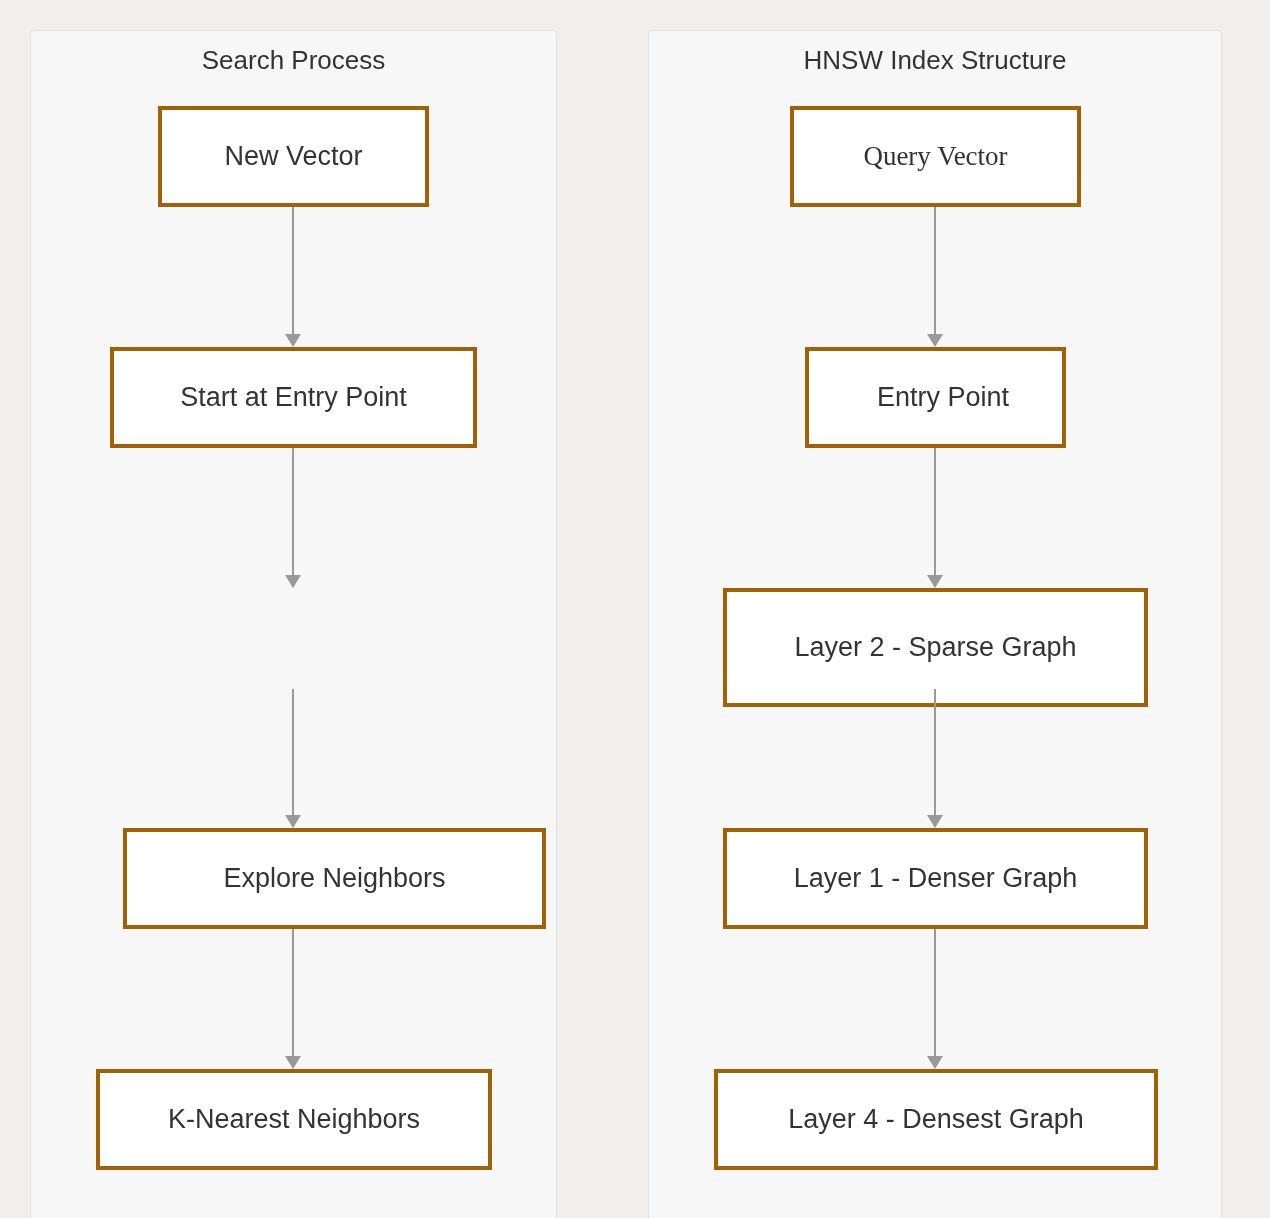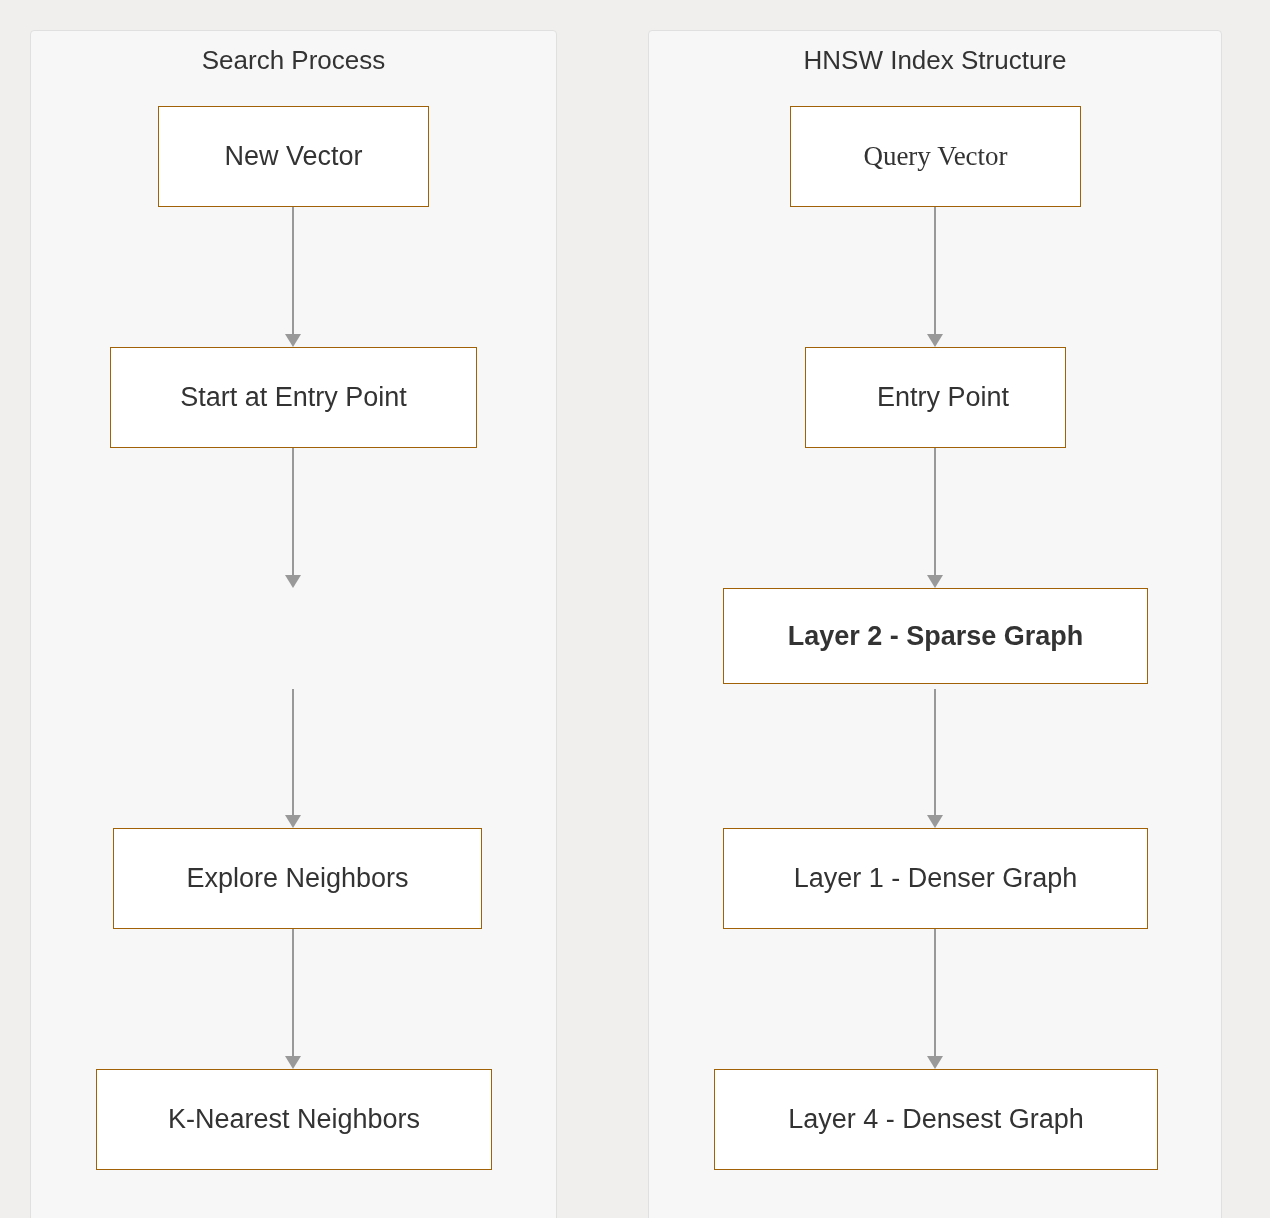--- a/index.html
+++ b/index.html
@@ -41,21 +41,21 @@
     white-space: nowrap;
   }
 
   #panel-left  { left: 30px;  top: 3px; width: 527px; height: 1211px; }
   #panel-right { left: 648px; top: 3px; width: 574px; height: 1211px; }
 
   
   .node {
     position: absolute;
     background: #ffffff;
-    border: 1px solid #a16207;
+    border: 4px solid #a16207;
     box-sizing: border-box;
     display: flex;
     align-items: center;
     justify-content: center;
   }
   .node-label {
     font-size: 27px;
     color: #333333;
     line-height: 1.2;
     white-space: nowrap;
@@ -94,21 +94,21 @@
 
   <div class="node" style="left:158px; top:79px; width:271px; height:101px;">
     <span class="node-label">New Vector</span>
   </div>
 
   <div class="node" style="left:110px; top:320px; width:367px; height:101px;">
     <span class="node-label">Start at Entry Point</span>
   </div>
 
 
-  <div class="node" style="left:113px; top:801px; width:369px; height:101px;">
+  <div class="node" style="left:123px; top:801px; width:423px; height:101px;">
     <span class="node-label">Explore Neighbors</span>
   </div>
 
   <div class="node" style="left:96px; top:1042px; width:396px; height:101px;">
     <span class="node-label">K-Nearest Neighbors</span>
   </div>
 
   <div class="edge" style="left:292px; top:180px; height:140px;">
     <div class="edge-line" style="height:128px;"></div>
     <div class="edge-head" style="top:127px;"></div>
@@ -134,21 +134,21 @@
   </div>
 
   <div class="node" style="left:790px; top:79px; width:291px; height:101px;font-family:Liberation Serif, serif;">
     <span class="node-label">Query Vector</span>
   </div>
 
   <div class="node" style="left:805px; top:320px; width:261px; height:101px;padding-left:15px;">
     <span class="node-label">Entry Point</span>
   </div>
 
-  <div class="node" style="left:723px; top:561px; width:425px; height:96px;font-weight:bold;">
+  <div class="node" style="left:723px; top:561px; width:425px; height:119px;">
     <span class="node-label">Layer 2 - Sparse Graph</span>
   </div>
 
   <div class="node" style="left:723px; top:801px; width:425px; height:101px;">
     <span class="node-label">Layer 1 - Denser Graph</span>
   </div>
 
   <div class="node" style="left:714px; top:1042px; width:444px; height:101px;">
     <span class="node-label">Layer 4 - Densest Graph</span>
   </div>

